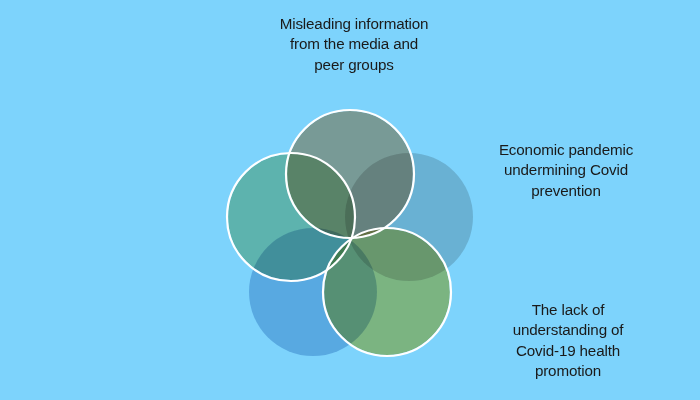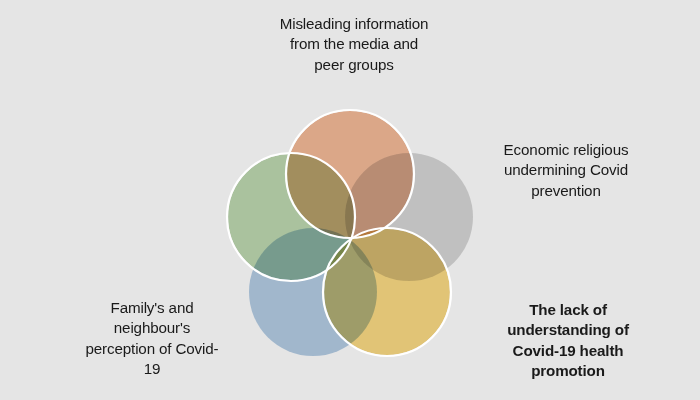--- a/index.html
+++ b/index.html
@@ -72,21 +72,21 @@
   }
   .label-bottom-right {
     left: 470px;
     top: 300px;
     width: 196px;
   }
 </style>
 </head>
 <body>
 
-<div id="diagram-root" style="background: #e5e5e5;">
+<div id="diagram-root" style="background: #7dd3fc;">
 
   <div class="venn-stage">
     <svg class="venn-svg" width="700" height="400" viewBox="0 0 700 400">
       <g style="mix-blend-mode: multiply;">
         <circle id="c-religious" cx="291" cy="217" r="64" fill="#B4D3A5" fill-opacity="0.88" stroke="#FFFFFF" stroke-width="2.2" style="mix-blend-mode: multiply;"></circle>
         <circle id="c-misleading" cx="350" cy="174" r="64" fill="#F2B08A" fill-opacity="0.88" stroke="#FFFFFF" stroke-width="2.2" style="mix-blend-mode: multiply;"></circle>
         <circle id="c-economic" cx="409" cy="217" r="64" fill="#D0D0D0" fill-opacity="0.88" stroke="none" style="mix-blend-mode: multiply;"></circle>
         <circle id="c-family" cx="313" cy="292" r="64" fill="#A8C5E0" fill-opacity="0.88" stroke="none" style="mix-blend-mode: multiply;"></circle>
         <circle id="c-lack" cx="387" cy="292" r="64" fill="#FBD572" fill-opacity="0.88" stroke="#FFFFFF" stroke-width="2.2" style="mix-blend-mode: multiply;"></circle>
       </g>
@@ -96,27 +96,23 @@
         <circle cx="387" cy="292" r="64" stroke="#FFFFFF"></circle>
       </g>
     </svg>
   </div>
 
   <div class="venn-label label-top" style="color: rgb(26, 26, 26);">Misleading information
 from the media and
 peer groups</div>
 
 
-  <div class="venn-label label-right" style="color: rgb(26, 26, 26);">Economic religious
+  <div class="venn-label label-right" style="color: rgb(26, 26, 26);">Economic pandemic
 undermining Covid
 prevention</div>
 
-  <div class="venn-label label-bottom-left" style="color: rgb(26, 26, 26);">Family's and
-neighbour's
-perception of Covid-
-19</div>
 
-  <div class="venn-label label-bottom-right" style="color: rgb(26, 26, 26); font-weight: bold;">The lack of
+  <div class="venn-label label-bottom-right" style="color: rgb(26, 26, 26);">The lack of
 understanding of
 Covid-19 health
 promotion</div>
 
 </div>
 
 </body></html>

